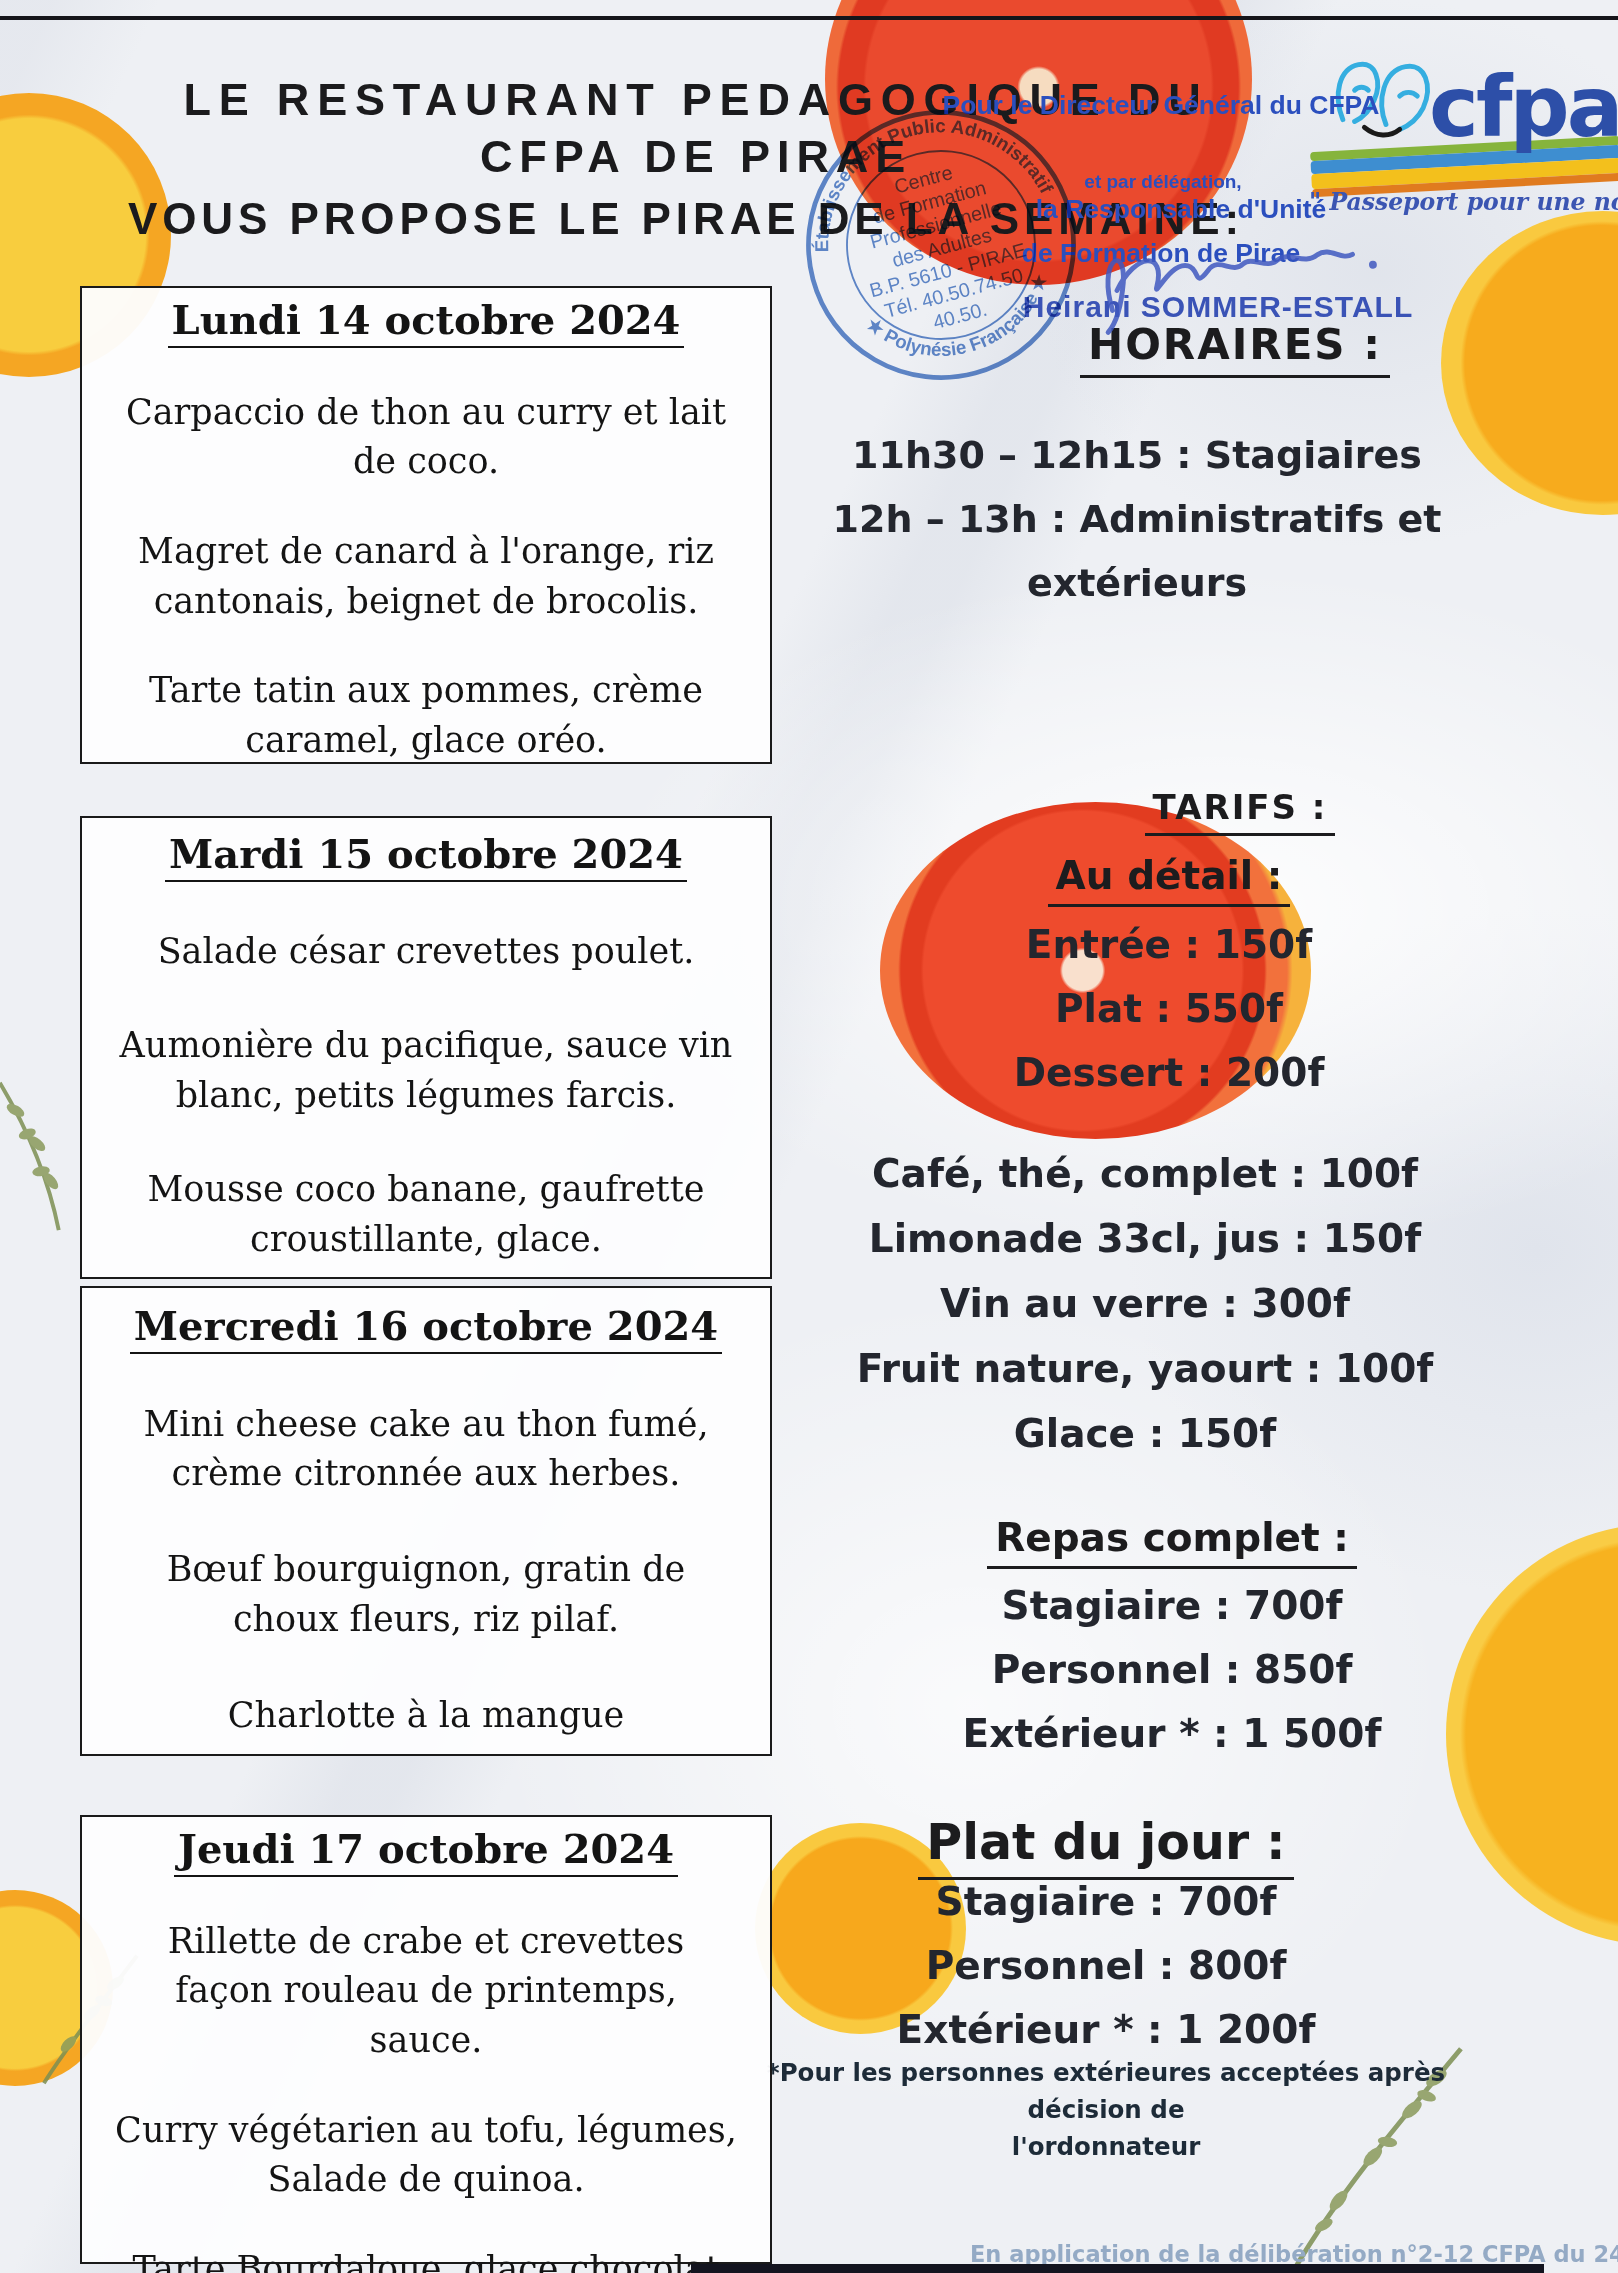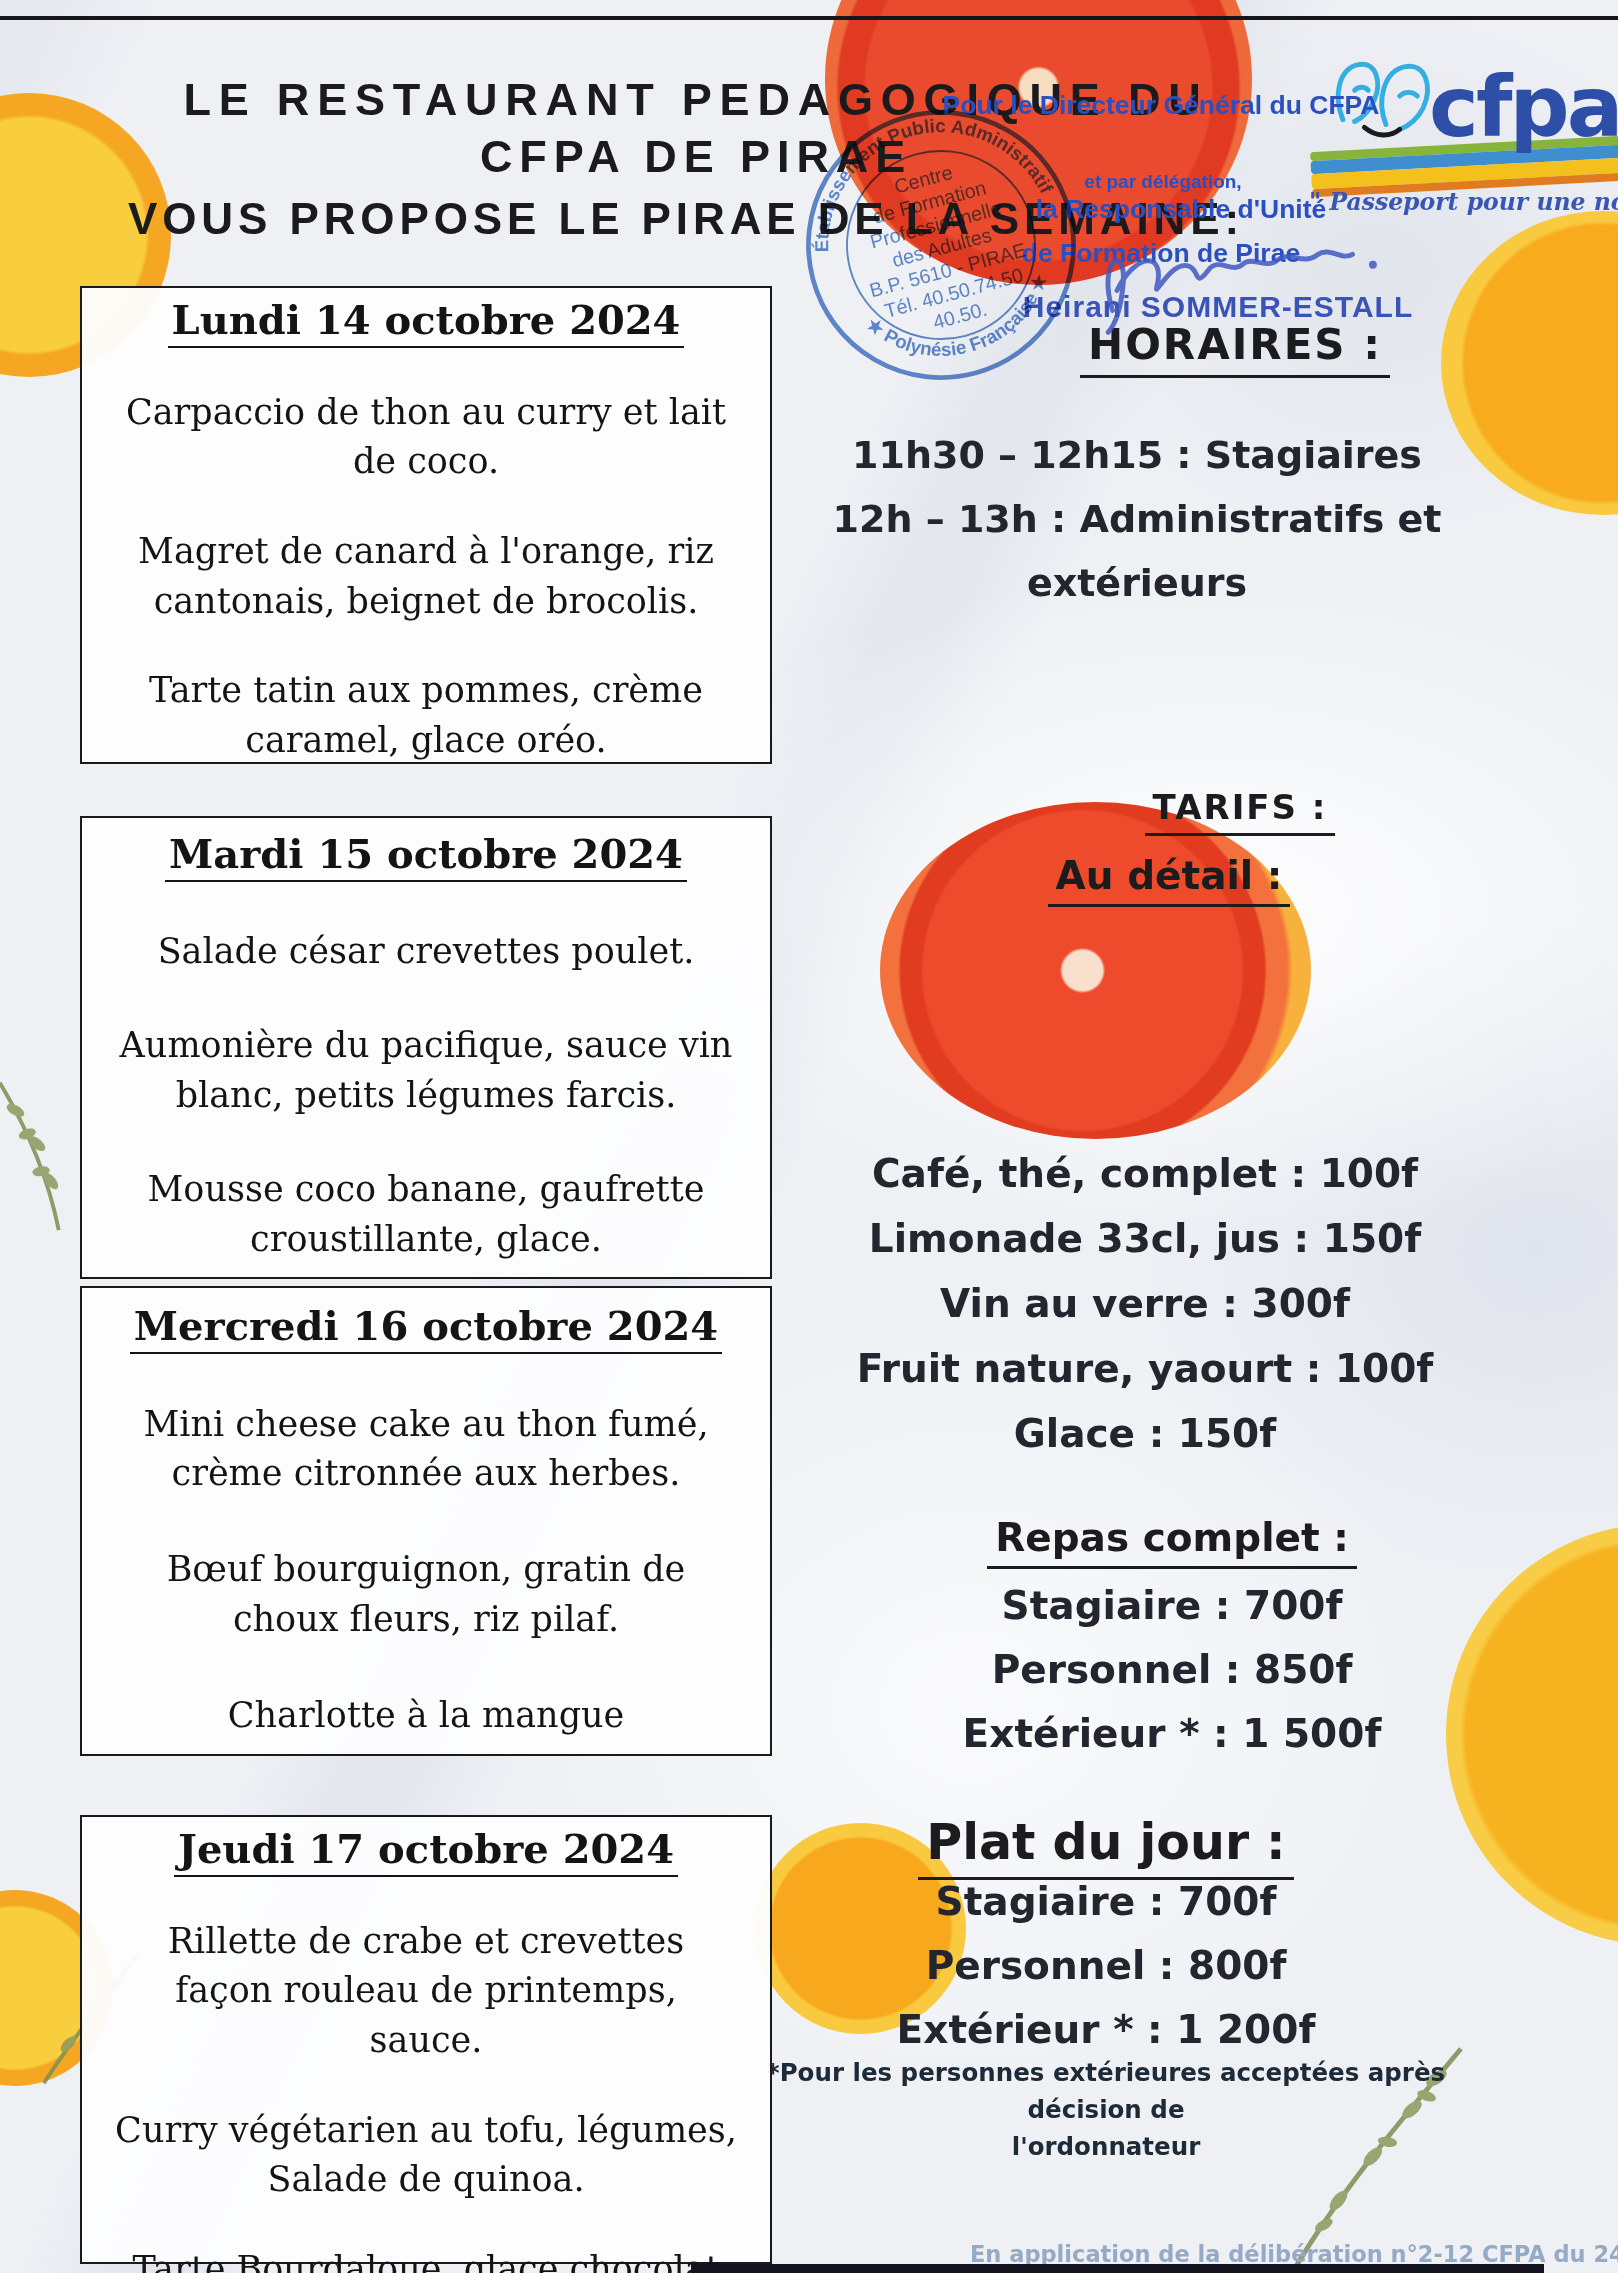--- a/index.html
+++ b/index.html
@@ -208,20 +208,25 @@
 
   <div class="rc rc-heading black" id="horaires-heading"><span>HORAIRES :</span></div>
   <div class="rc" id="horaires-lines">
     <div>11h30 – 12h15 : Stagiaires</div>
     <div>12h – 13h : Administratifs et</div>
     <div>extérieurs</div>
   </div>
 
   <div class="rc rc-heading black" id="tarifs-heading"><span>TARIFS :</span></div>
   <div class="rc rc-heading black" id="au-detail-heading"><span>Au détail :</span></div>
+  <div class="rc" id="au-detail-items">
+    <div>Entrée : 150f</div>
+    <div>Plat : 550f</div>
+    <div>Dessert : 200f</div>
+  </div>
   <div class="rc" id="drinks">
     <div>Café, thé, complet : 100f</div>
     <div>Limonade 33cl, jus : 150f</div>
     <div>Vin au verre : 300f</div>
     <div>Fruit nature, yaourt : 100f</div>
     <div>Glace : 150f</div>
   </div>
   <div class="rc rc-heading black" id="repas-heading"><span>Repas complet :</span></div>
   <div class="rc" id="repas-items">
     <div>Stagiaire : 700f</div>

